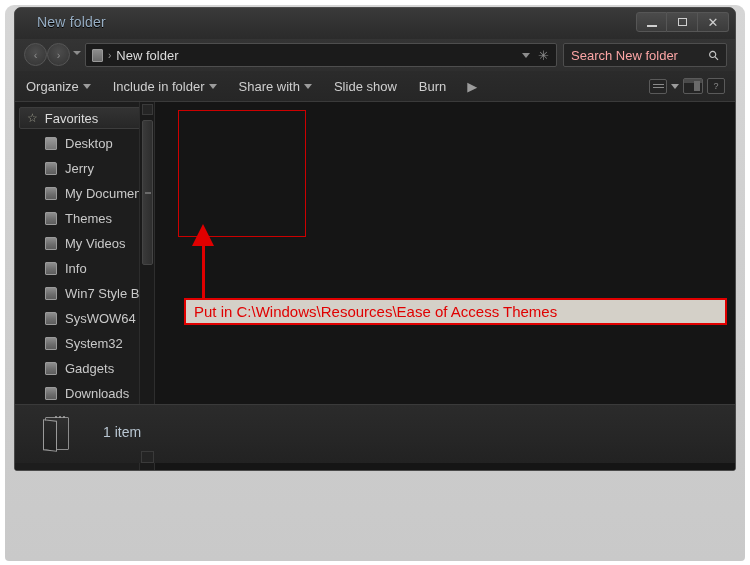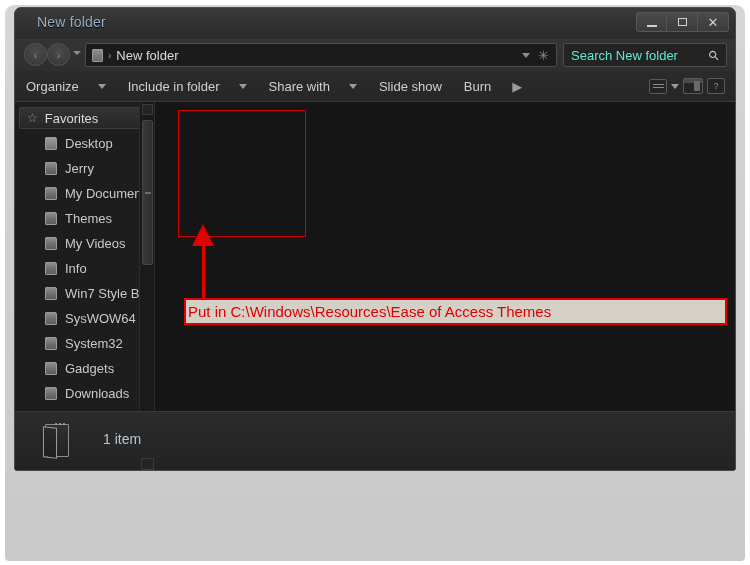--- a/index.html
+++ b/index.html
@@ -83,31 +83,31 @@
   .ab-chevron{ margin:0 5px; color:#9b9b9b; font-size:10px;}
   .ab-crumb{ color:#dcdcdc; font-size:13px; }
   .ab-right{ margin-left:auto; display:flex; align-items:center; gap:8px; padding-right:7px;}
   .ab-caret{ width:0;height:0;border-left:4px solid transparent;border-right:4px solid transparent;border-top:5px solid #8d8d8d;}
   .ab-refresh{ color:#8d8d8d; font-size:13px; line-height:1;}
   .searchbox{
     position:absolute; left:548px; top:4px; width:164px; height:24px;
     background:#232323; border:1px solid #4e4e4e; border-radius:2px;
     display:flex; align-items:center; padding:0 7px;
   }
-  .search-ph{ color:#5eead4; font-size:13px;}
+  .search-ph{ color:#fca5a5; font-size:13px;}
   .search-icon{ margin-left:auto; color:#c5c5c5; font-size:13px; transform:rotate(-45deg);}
   
   .toolbar{
     position:absolute; left:0; top:63px; width:100%; height:31px;
     background:linear-gradient(180deg,#2b2b2b 0%,#262626 100%);
     border-bottom:1px solid #3a3a3a;
     display:flex; align-items:center;
   }
   .tb-item{
-    display:flex; align-items:center; gap:19px;
+    display:flex; align-items:center; gap:4px;
     color:#cfcfcf; font-size:13px; height:100%;
     padding:0 11px;
   }
   .tb-caret{ width:0;height:0;border-left:4px solid transparent;border-right:4px solid transparent;border-top:5px solid #9c9c9c;}
   .tb-more{ color:#9c9c9c; font-size:13px; padding:0 10px;}
   .tb-right{ margin-left:auto; display:flex; align-items:center; gap:4px; padding-right:10px;}
   .ico-box{
     width:18px;height:15px; border:1px solid #5a5a5a; border-radius:2px;
     display:flex;align-items:center;justify-content:center;
     background:#242424;
@@ -227,39 +227,39 @@
   .dlg .row{ position:absolute; left:8px; top:25px; width:34px; height:7px; background:#36424e;}
   .file-label{
     position:absolute; left:0; right:0; top:88px;
     text-align:center; color:#cfcfcf; font-size:13px;
   }
   
   .anno-box{
     position:absolute; left:28px; top:196px; right:8px; height:27px;
     background:#d4d0c8;
     border:2px solid #e00000;
-    display:flex; align-items:center; padding-left:2px;
+    display:flex; align-items:center; padding-left:8px;
   }
   .anno-text{
     color:#e00000; font-size:15px; white-space:nowrap;
     font-family:"Liberation Sans", sans-serif;
   }
   .anno-arrow-line{
     position:absolute; left:46px; top:140px; width:3px; height:58px;
     background:#e00000;
   }
   .anno-arrow-head{
     position:absolute; left:36px; top:122px;
     width:0;height:0;
     border-left:11px solid transparent; border-right:11px solid transparent;
     border-bottom:22px solid #e00000;
   }
   
   .statusbar{
-    position:absolute; left:0; bottom:0; width:100%; height:59px;
+    position:absolute; left:0; bottom:7px; width:100%; height:59px;
     background:linear-gradient(180deg,#2b2b2b 0%,#262626 60%,#222 100%);
     border-top:1px solid #3a3a3a;
   }
   .st-icon{
     position:absolute; left:28px; top:12px; width:27px; height:34px;
   }
   .st-icon .back{
     position:absolute; left:2px; top:0; width:24px; height:33px;
     background:linear-gradient(180deg,#2f2f2f,#232323);
     border:1px solid #8c8c8c; border-radius:1px;

